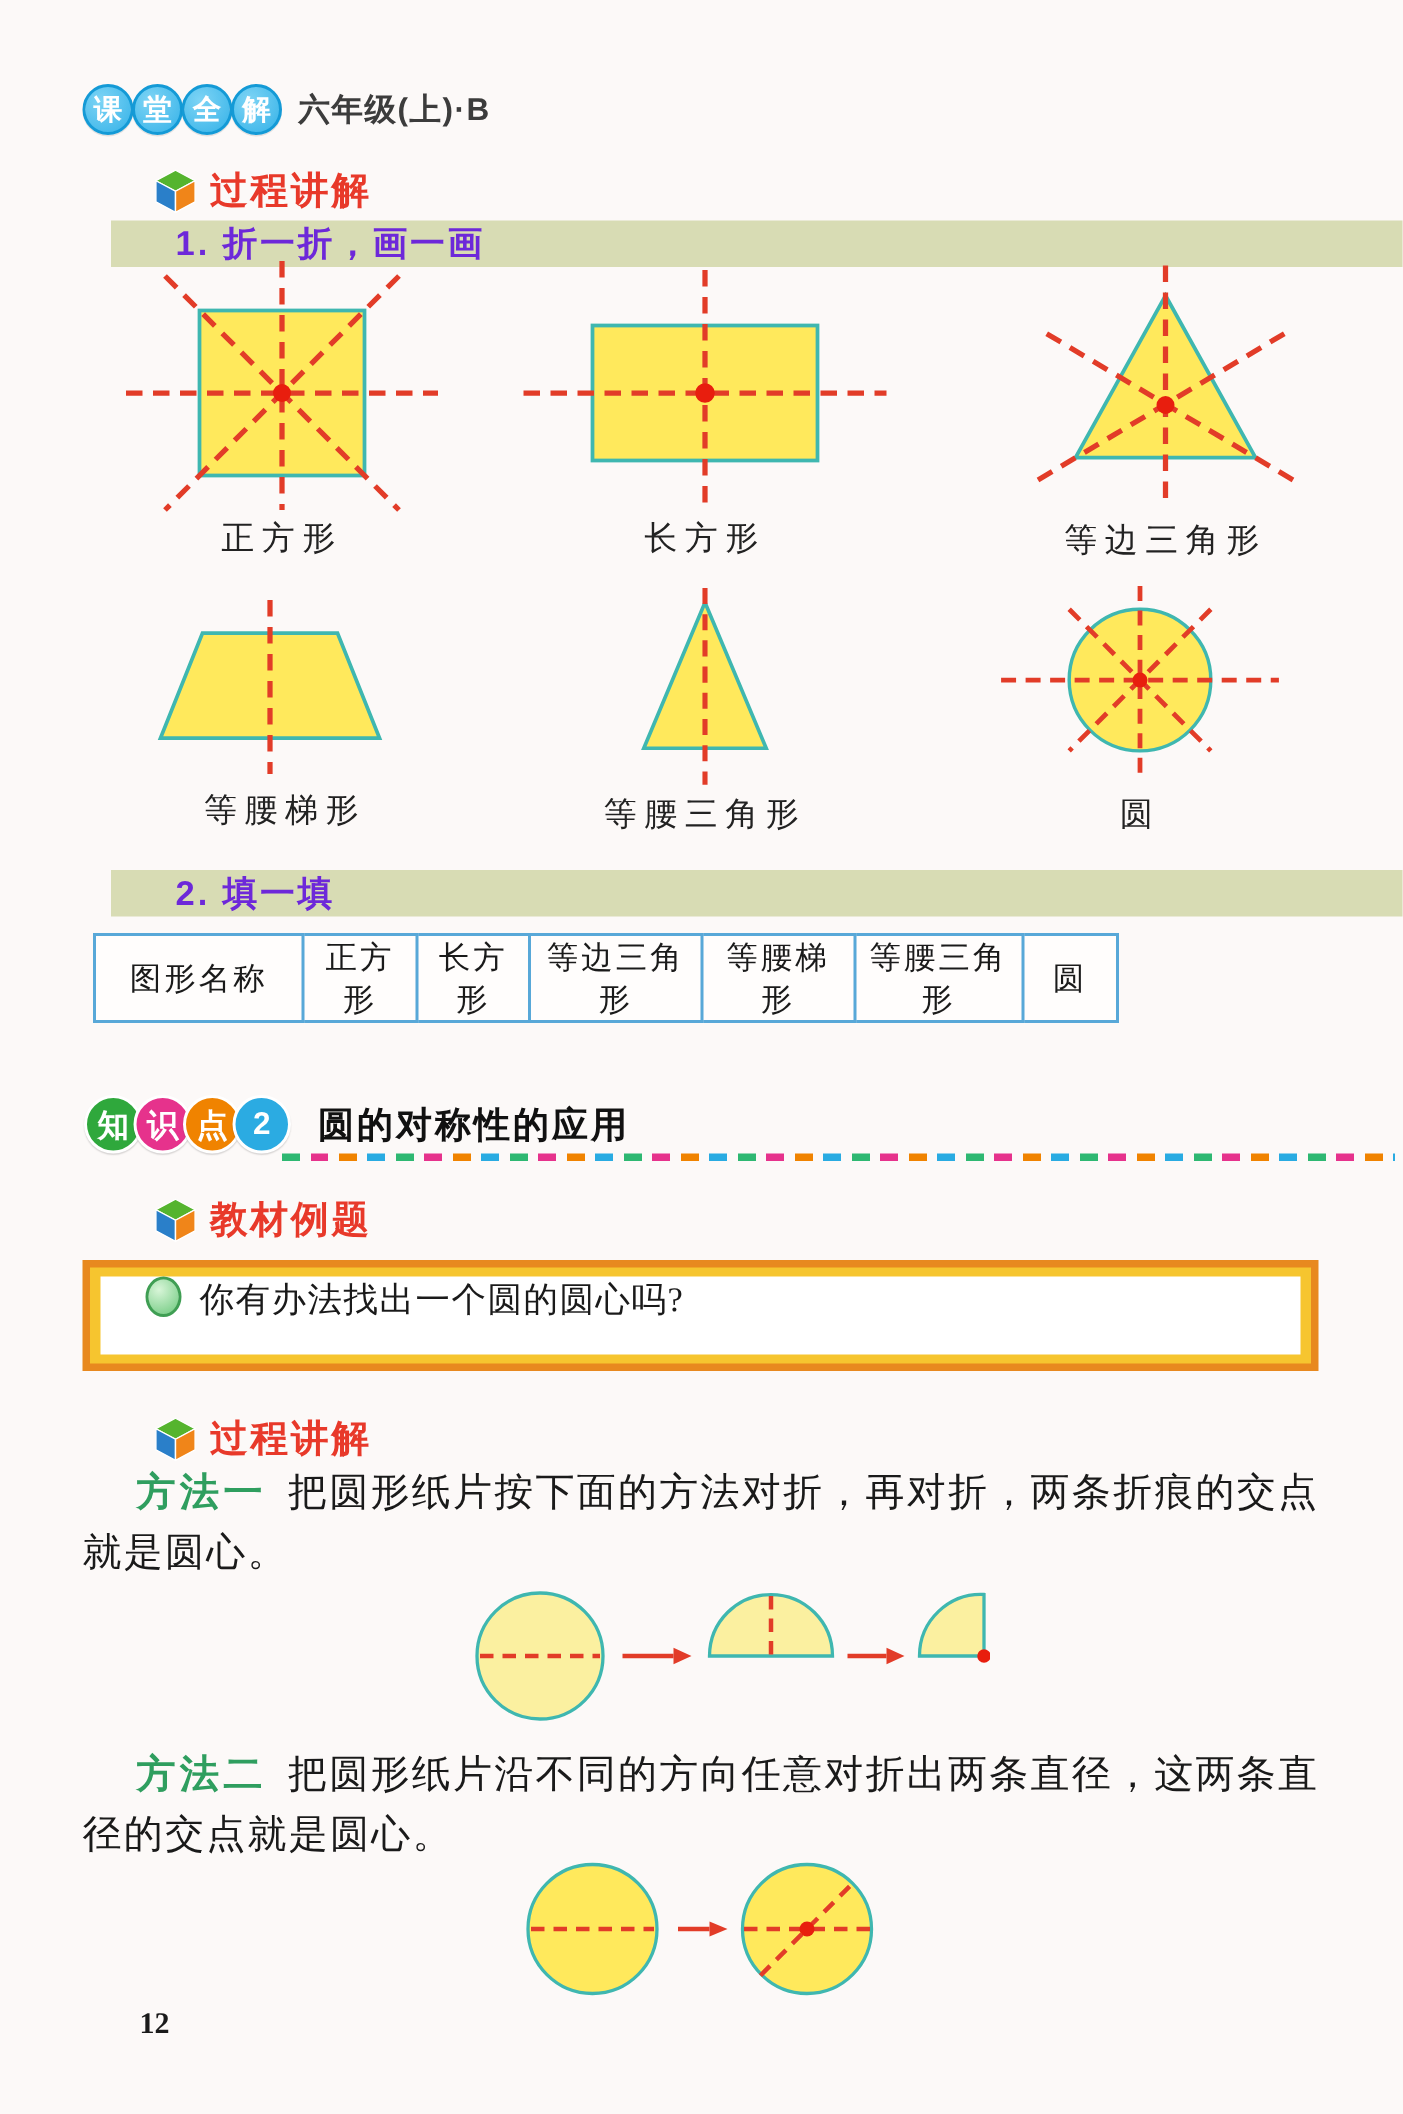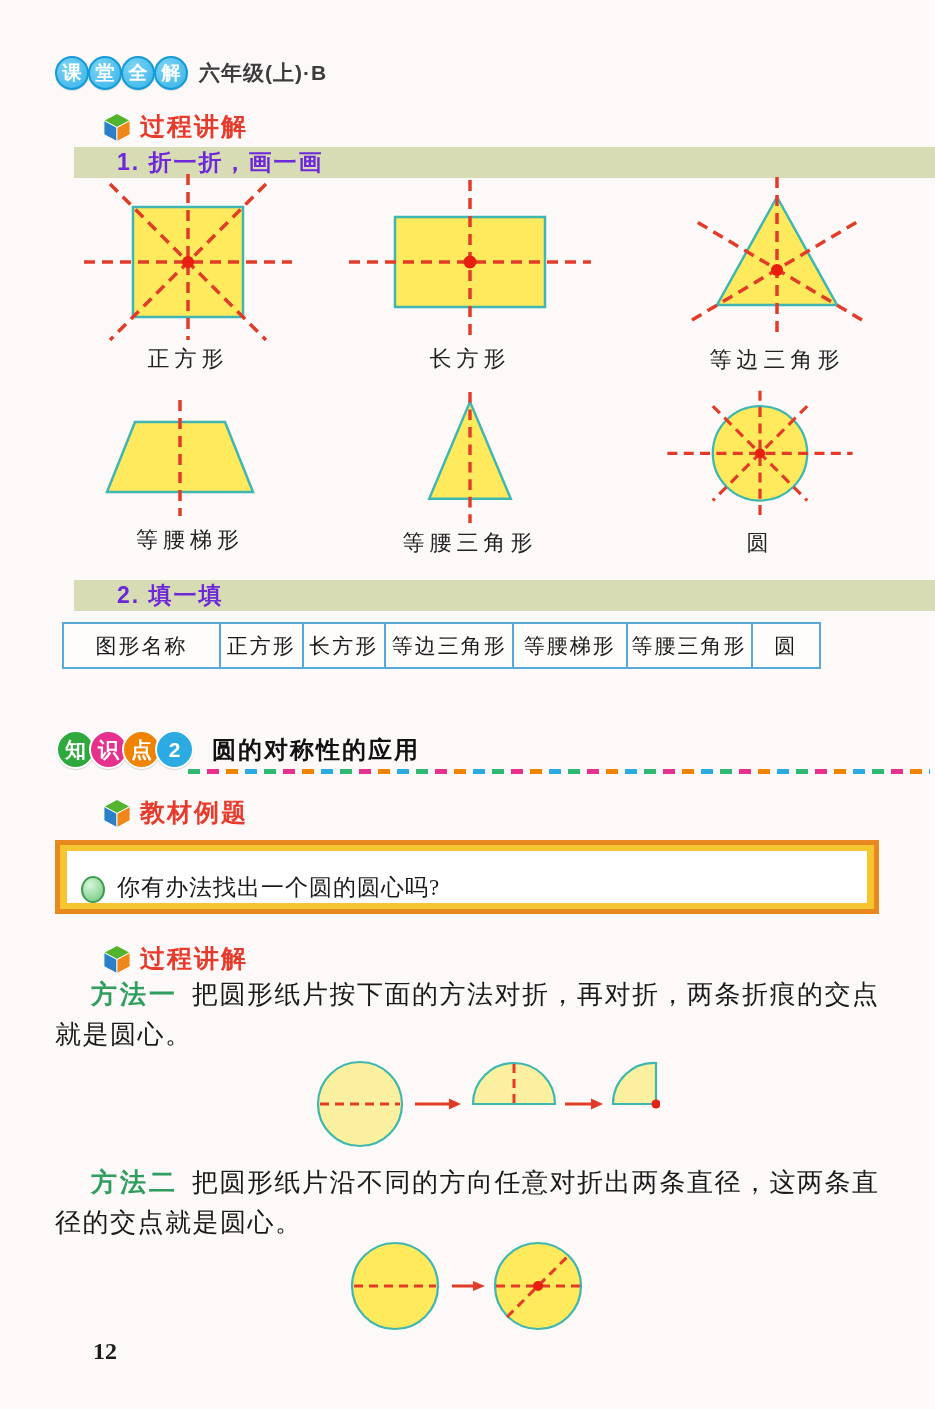--- a/index.html
+++ b/index.html
@@ -18,42 +18,42 @@
 
   
   .step-bar { left:74px; width:878px; height:31px; background:#d8dcb4; display:flex; align-items:center; padding-left:43px; font-family:"Liberation Sans",sans-serif; font-weight:bold; font-size:23px; color:#6d28d9; letter-spacing:2px; }
 
   
   .shape-cell { display:flex; flex-direction:column; align-items:center; }
   .shape-label { font-size:22px; letter-spacing:5px; color:#222; margin-top:2px; white-space:nowrap; }
   .row2cell { justify-content:space-between; }
 
   
-  .sym-table { border-collapse:collapse; width:759px; background:#fffdfc; }
+  .sym-table { border-collapse:collapse; width:684px; background:#fffdfc; }
   .sym-table td { border:2px solid #58a8d8; text-align:center; font-size:21px; height:45px; padding:0 4px; letter-spacing:2px; }
 
   
   .kp-badge { display:flex; align-items:center; }
   .kp-circle { width:39px; height:39px; border-radius:50%; color:#fff; font-family:"Liberation Sans",sans-serif; font-weight:bold; font-size:21px; display:flex; align-items:center; justify-content:center; border:2px solid #fff; margin-right:-6px; box-shadow:0 1px 1px rgba(0,0,0,.15); }
   .kp-title { margin-left:24px; font-family:"Liberation Sans",sans-serif; font-weight:bold; font-size:24px; color:#111; letter-spacing:2px; }
   .kp-dashes { left:188px; top:769px; width:742px; height:5px;
     background:repeating-linear-gradient(90deg,#2eb872 0 12px,transparent 12px 19px,#e6328c 19px 31px,transparent 31px 38px,#f08300 38px 50px,transparent 50px 57px,#29abe2 57px 69px,transparent 69px 76px); }
 
   
   .ex-box { left:55px; top:840px; width:824px; background:#e8891f; padding:5px; }
   .ex-box-mid { background:#f6c52f; padding:6px 7px; }
-  .ex-box-inner { background:#ffffff; height:52px; display:flex; align-items:flex-end; padding-left:14px; gap:12px; }
+  .ex-box-inner { background:#ffffff; height:52px; display:flex; align-items:flex-start; padding-left:30px; gap:12px; }
   .green-dot { width:24px; height:27px; border-radius:50%; background:radial-gradient(circle at 35% 30%, #d8f5d8, #6cc87c); border:2px solid #3f9e53; flex:0 0 auto; }
   .ex-question { font-size:23px; letter-spacing:1px; }
 
   
   .para { left:55px; width:830px; font-size:26px; line-height:40px; letter-spacing:1.5px; text-indent:36px; }
   .method-label { font-family:"Liberation Sans",sans-serif; font-weight:bold; color:#2f9e5f; letter-spacing:3px; margin-right:14px; }
 
-  .page-num { left:93px; top:1338px; font-weight:bold; font-size:24px; font-family:"Liberation Serif",serif; }
+  .page-num { left:93px; top:1338px; font-weight:bold; font-size:20px; font-family:"Liberation Serif",serif; }
 </style>
 </head>
 <body>
 
 <div class="abs logo-row">
   <span class="bubble">课</span>
   <span class="bubble">堂</span>
   <span class="bubble">全</span>
   <span class="bubble">解</span>
   <span class="edition">六年级(上)·B</span>

